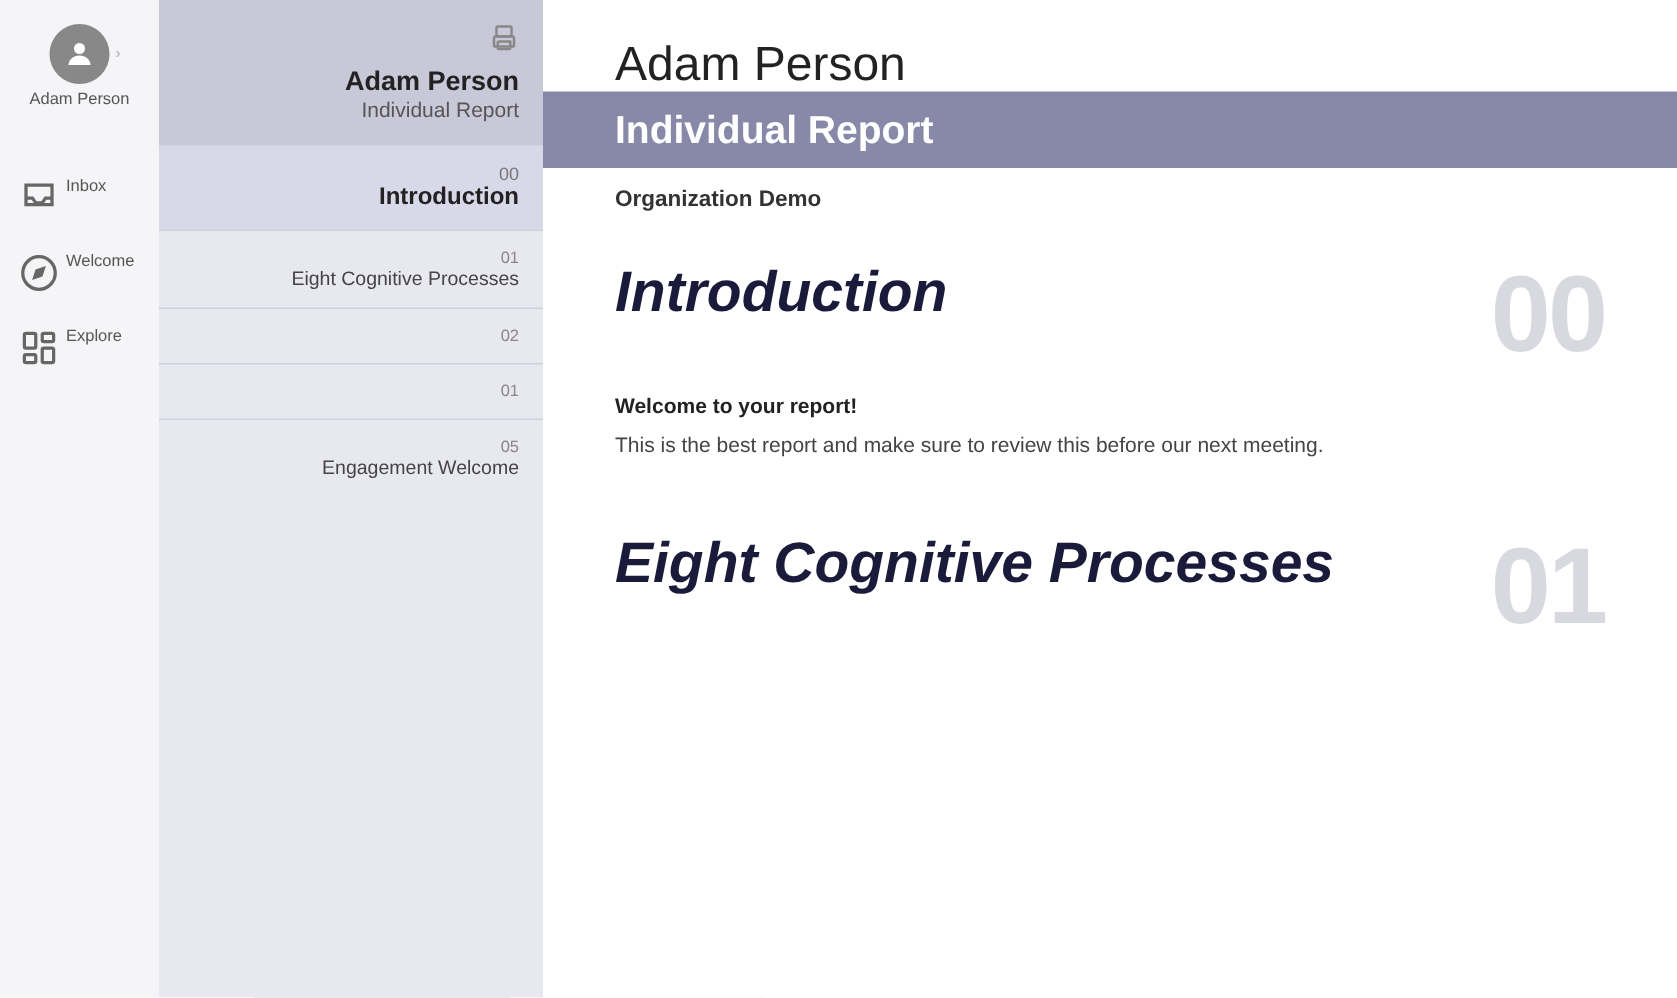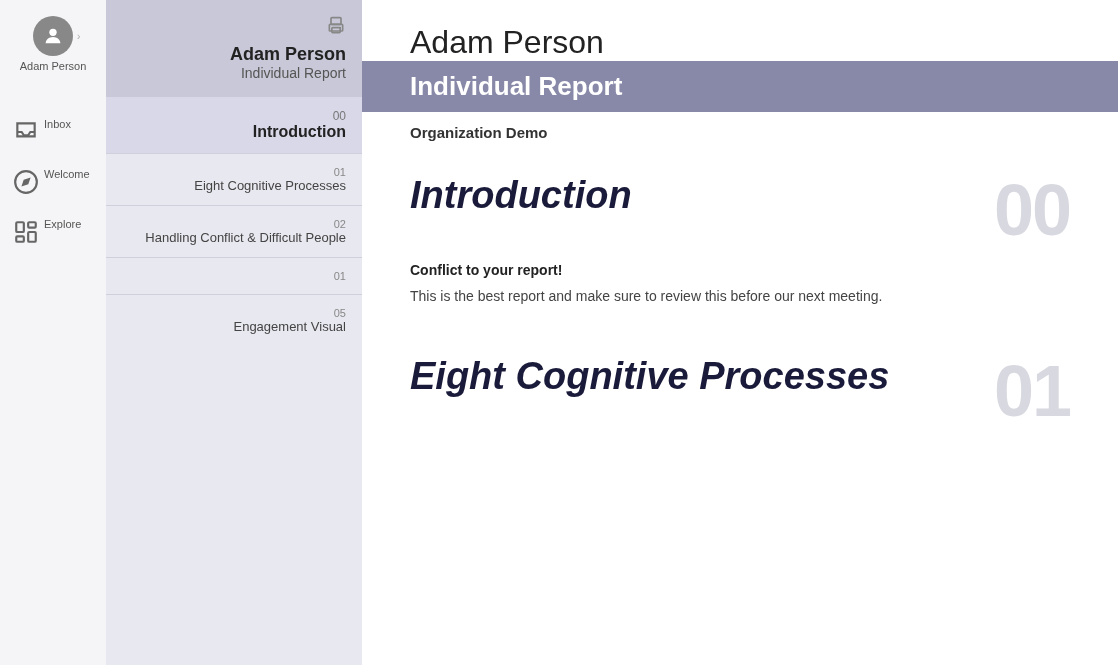--- a/index.html
+++ b/index.html
@@ -334,28 +334,27 @@
     <div class="section-number">00</div>
     <div class="section-title">Introduction</div>
   </div>
 
   <div class="sidebar-item">
     <div class="item-number">01</div>
     <div class="item-title">Eight Cognitive Processes</div>
   </div>
   <div class="sidebar-item">
     <div class="item-number">02</div>
-    <div class="item-title">Handling Conflict &amp; Difficult People</div>
   </div>
   <div class="sidebar-item">
     <div class="item-number">01</div>
   </div>
   <div class="sidebar-item">
     <div class="item-number">05</div>
-    <div class="item-title">Engagement Visual</div>
+    <div class="item-title">Engagement Welcome</div>
   </div>
 </aside>
 
 <main class="main">
   <div class="main-header">
     <div class="main-person-name">Adam Person</div>
   </div>
   <div class="main-report-banner">
     <div class="main-report-title">Individual Report</div>
   </div>
@@ -364,21 +363,21 @@
   </div>
 
   <div class="main-content">
 
     <div class="section-block">
       <div class="section-heading-row">
         <div class="section-title-large">Introduction</div>
         <div class="section-number-large" style="color:#d8d8e0; font-size:72px; font-weight:700; line-height:1;">00</div>
       </div>
       <div class="section-body">
-        <div class="section-welcome">Conflict to your report!</div>
+        <div class="section-welcome">Welcome to your report!</div>
         <div class="section-desc">This is the best report and make sure to review this before our next meeting.</div>
       </div>
     </div>
 
     <div class="section-block">
       <div class="section-heading-row">
         <div class="section-title-large">Eight Cognitive Processes</div>
         <div class="section-number-large" style="color:#d8d8e0; font-size:72px; font-weight:700; line-height:1;">01</div>
       </div>
     </div>

